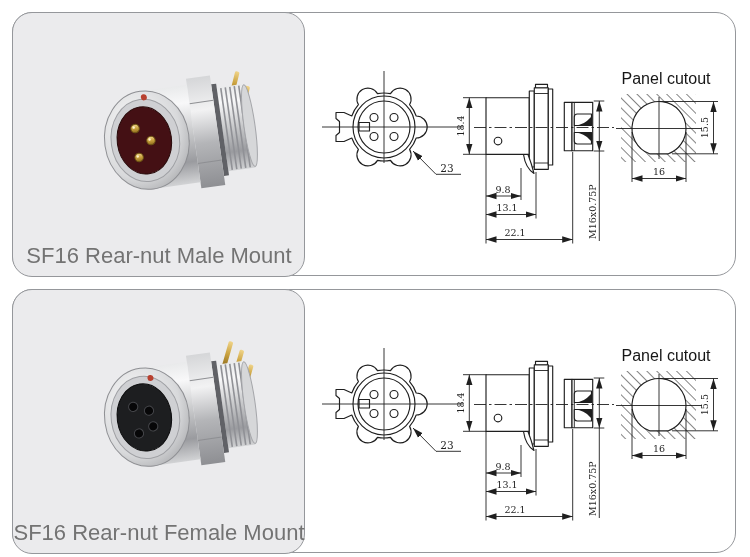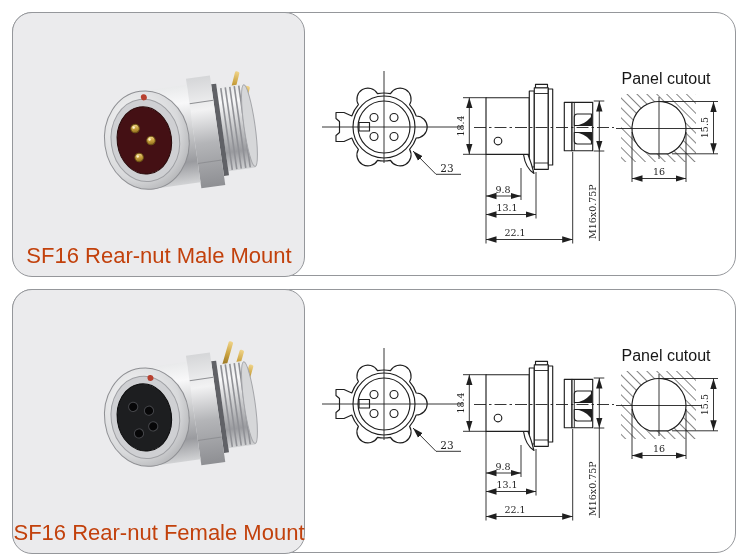--- a/index.html
+++ b/index.html
@@ -8,21 +8,21 @@
   .card{position:absolute;left:12px;width:724px;height:264px;background:#fff;
         border:1.5px solid #95979b;border-radius:20px;box-sizing:border-box;}
   #card-male{top:12px;}
   #card-female{top:289px;}
   .gray-panel{position:absolute;left:-1.5px;top:-1.5px;height:calc(100% + 3px);
         width:293px;background:#ebebed;border:1.5px solid #95979b;
         border-radius:20px;box-sizing:border-box;}
   .photo{position:absolute;left:76px;top:42px;width:182px;height:166px;}
   .photo svg{width:100%;height:100%;}
   .caption{position:absolute;left:0;bottom:7px;width:293px;text-align:center;
-        font-size:22px;line-height:1.12;color:#c2410c;letter-spacing:0;}
+        font-size:22px;line-height:1.12;color:#737373;letter-spacing:0;}
   .drawing{position:absolute;left:303px;top:38px;width:423px;height:215px;}
 
   
   .lnf{fill:#fff;stroke:#1f1f1f;stroke-width:1.15;stroke-linejoin:round;}
   .thin{fill:none;stroke:#1f1f1f;stroke-width:0.9;}
   .dim{fill:none;stroke:#1f1f1f;stroke-width:0.9;
        marker-start:url(#arr);marker-end:url(#arr);}
   .cl{fill:none;stroke:#1f1f1f;stroke-width:0.9;stroke-dasharray:12 3 2.5 3;}
   .dimt{font-family:"DejaVu Serif",serif;font-size:9.5px;fill:#1f1f1f;}
   .dimt-lg{font-family:"DejaVu Serif",serif;font-size:10.5px;fill:#1f1f1f;}

